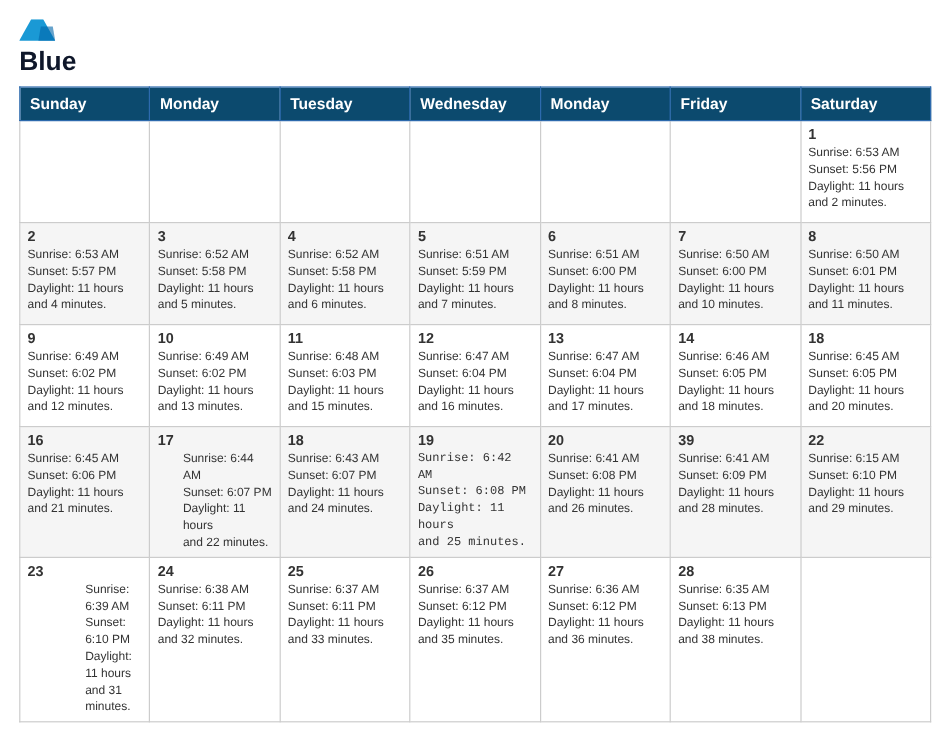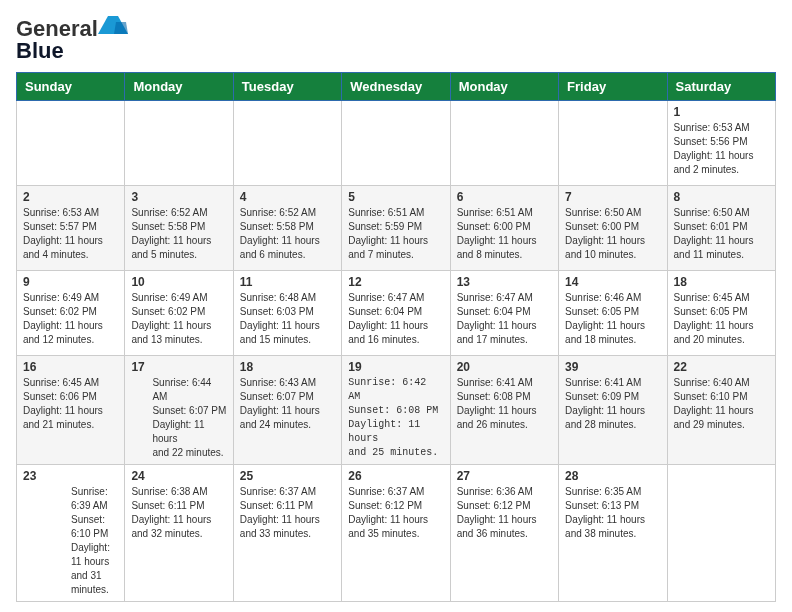--- a/index.html
+++ b/index.html
@@ -33,21 +33,21 @@
     .location {
       font-size: 14px;
       color: #555;
     }
     .calendar {
       width: 100%;
       border-collapse: collapse;
       border: 1px solid #ccc;
     }
     .calendar th {
-      background-color: #15803d;
+      background-color: #0c4a6e;
       color: #fff;
       font-size: 13px;
       font-weight: bold;
       padding: 6px 8px;
       text-align: left;
       border: 1px solid #2d6aad;
     }
     .calendar td {
       vertical-align: top;
       padding: 4px 6px;
@@ -76,21 +76,20 @@
       background: #fff !important;
     }
   </style>
 </head>
 <body>
 
 <div class="header-area">
   <div class="logo">
   <div style="display:flex;flex-direction:column;align-items:flex-start;">
     <div style="display:flex;align-items:center;">
-      <span style="color:#333;font-size:22px;font-weight:bold;">General</span>
       <svg width="30" height="26" viewBox="0 0 30 26">
         <polygon points="10,0 20,0 30,18 0,18" fill="#1a99d5"></polygon>
         <polygon points="18,6 28,6 30,18 16,18" fill="#0066aa" opacity="0.6"></polygon>
       </svg>
     </div>
     <span style="color:#0f172a;font-size:22px;font-weight:bold;margin-top:-4px;">Blue</span>
   </div>
 </div>
   <div class="title-area">
     <div class="month-title"></div>
@@ -266,21 +265,21 @@
         </td>
         <td>
           <span class="day-num">39</span>
           <div class="cell-text" style="white-space: pre-line;">Sunrise: 6:41 AM
 Sunset: 6:09 PM
 Daylight: 11 hours
 and 28 minutes.</div>
         </td>
         <td>
           <span class="day-num">22</span>
-          <div class="cell-text" style="white-space: pre-line;">Sunrise: 6:40 AM
+          <div class="cell-text" style="white-space: pre-line;">Sunrise: 6:15 AM
 Sunset: 6:10 PM
 Daylight: 11 hours
 and 29 minutes.</div>
         </td>
       </tr>
       <tr>
         <td>
           <span class="day-num">23</span>
           <div class="cell-text" style="white-space: pre-line; margin-left: 48px;">Sunrise: 6:39 AM
 Sunset: 6:10 PM

